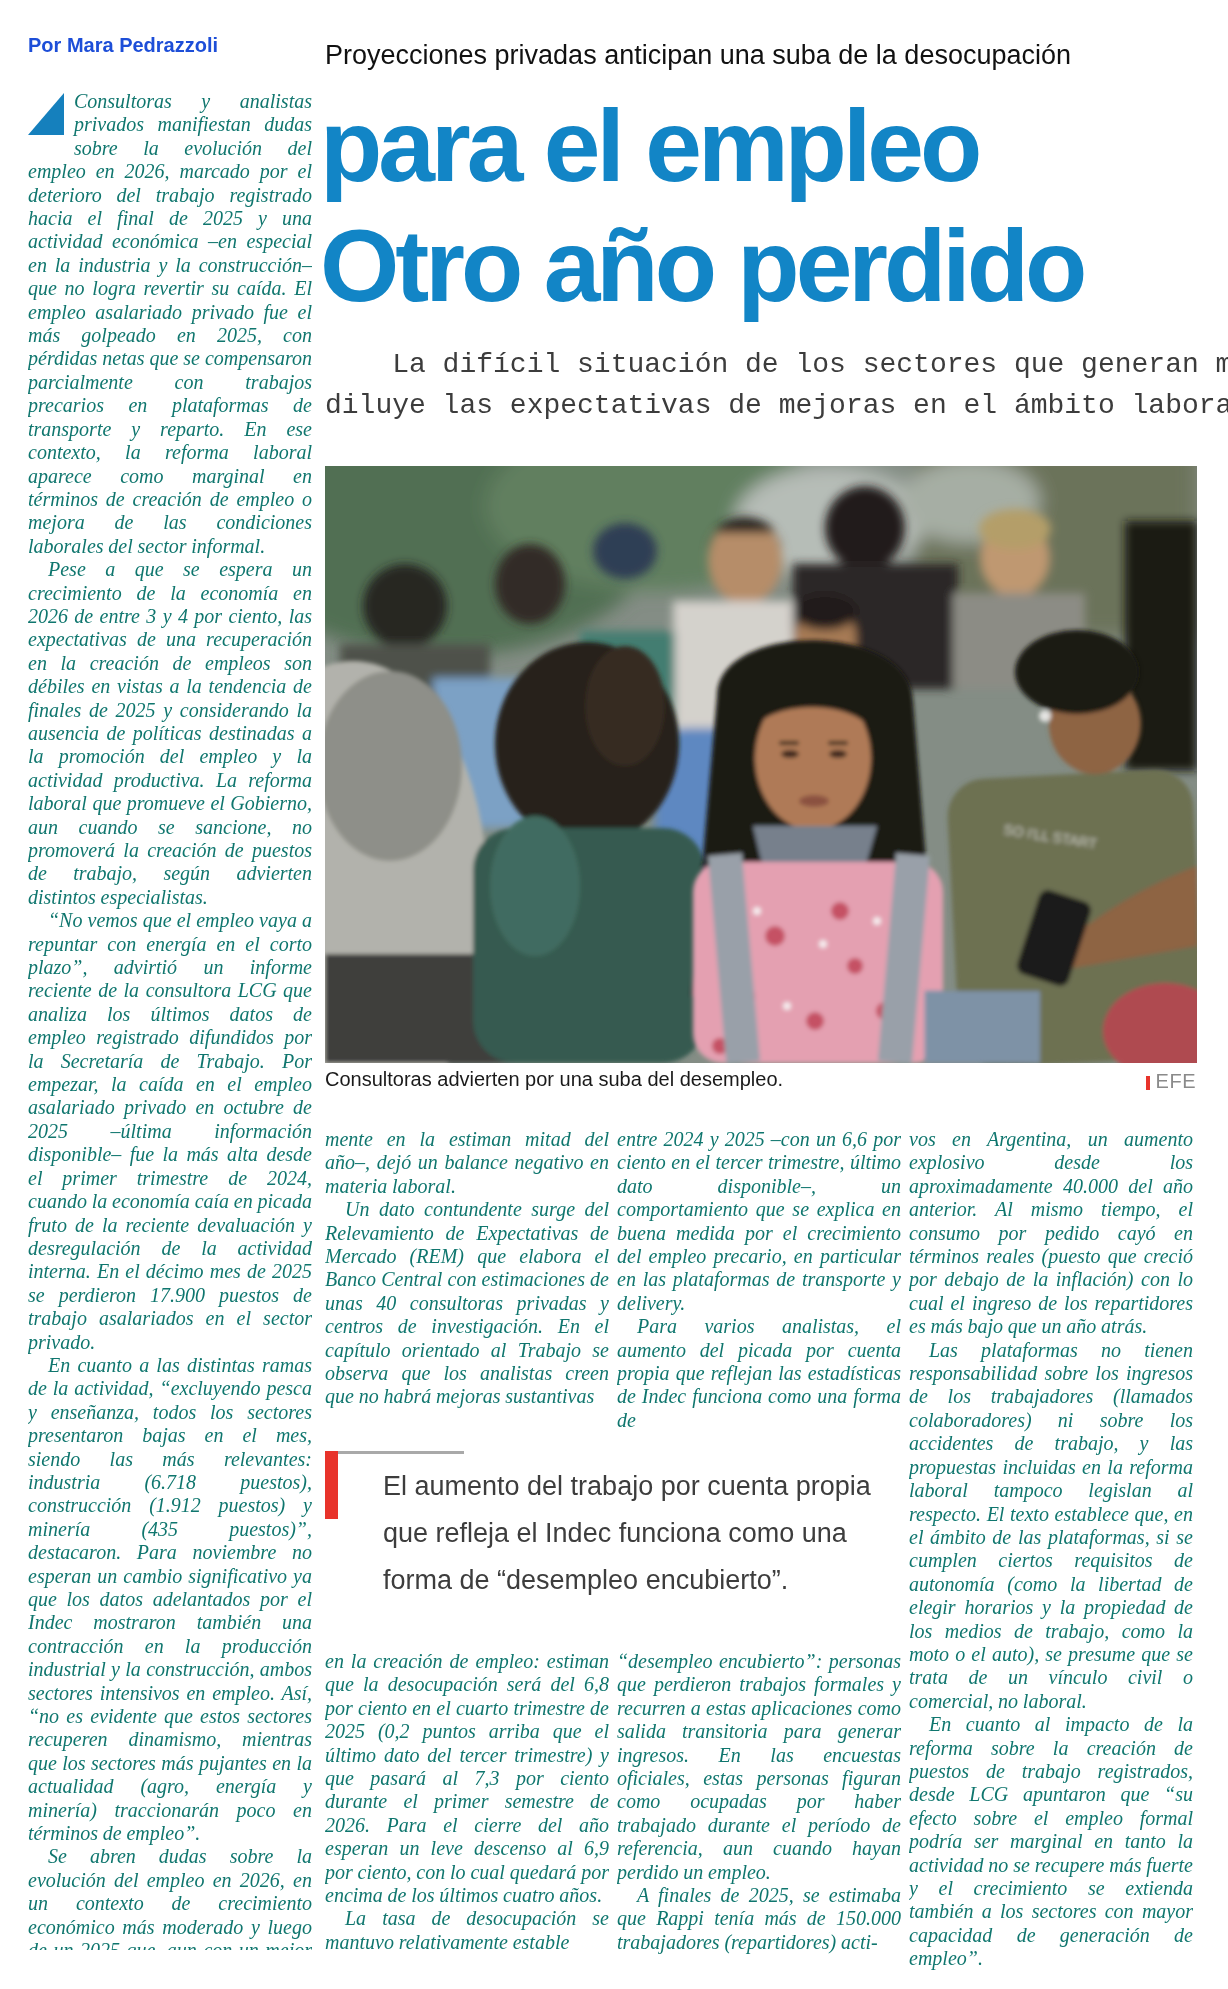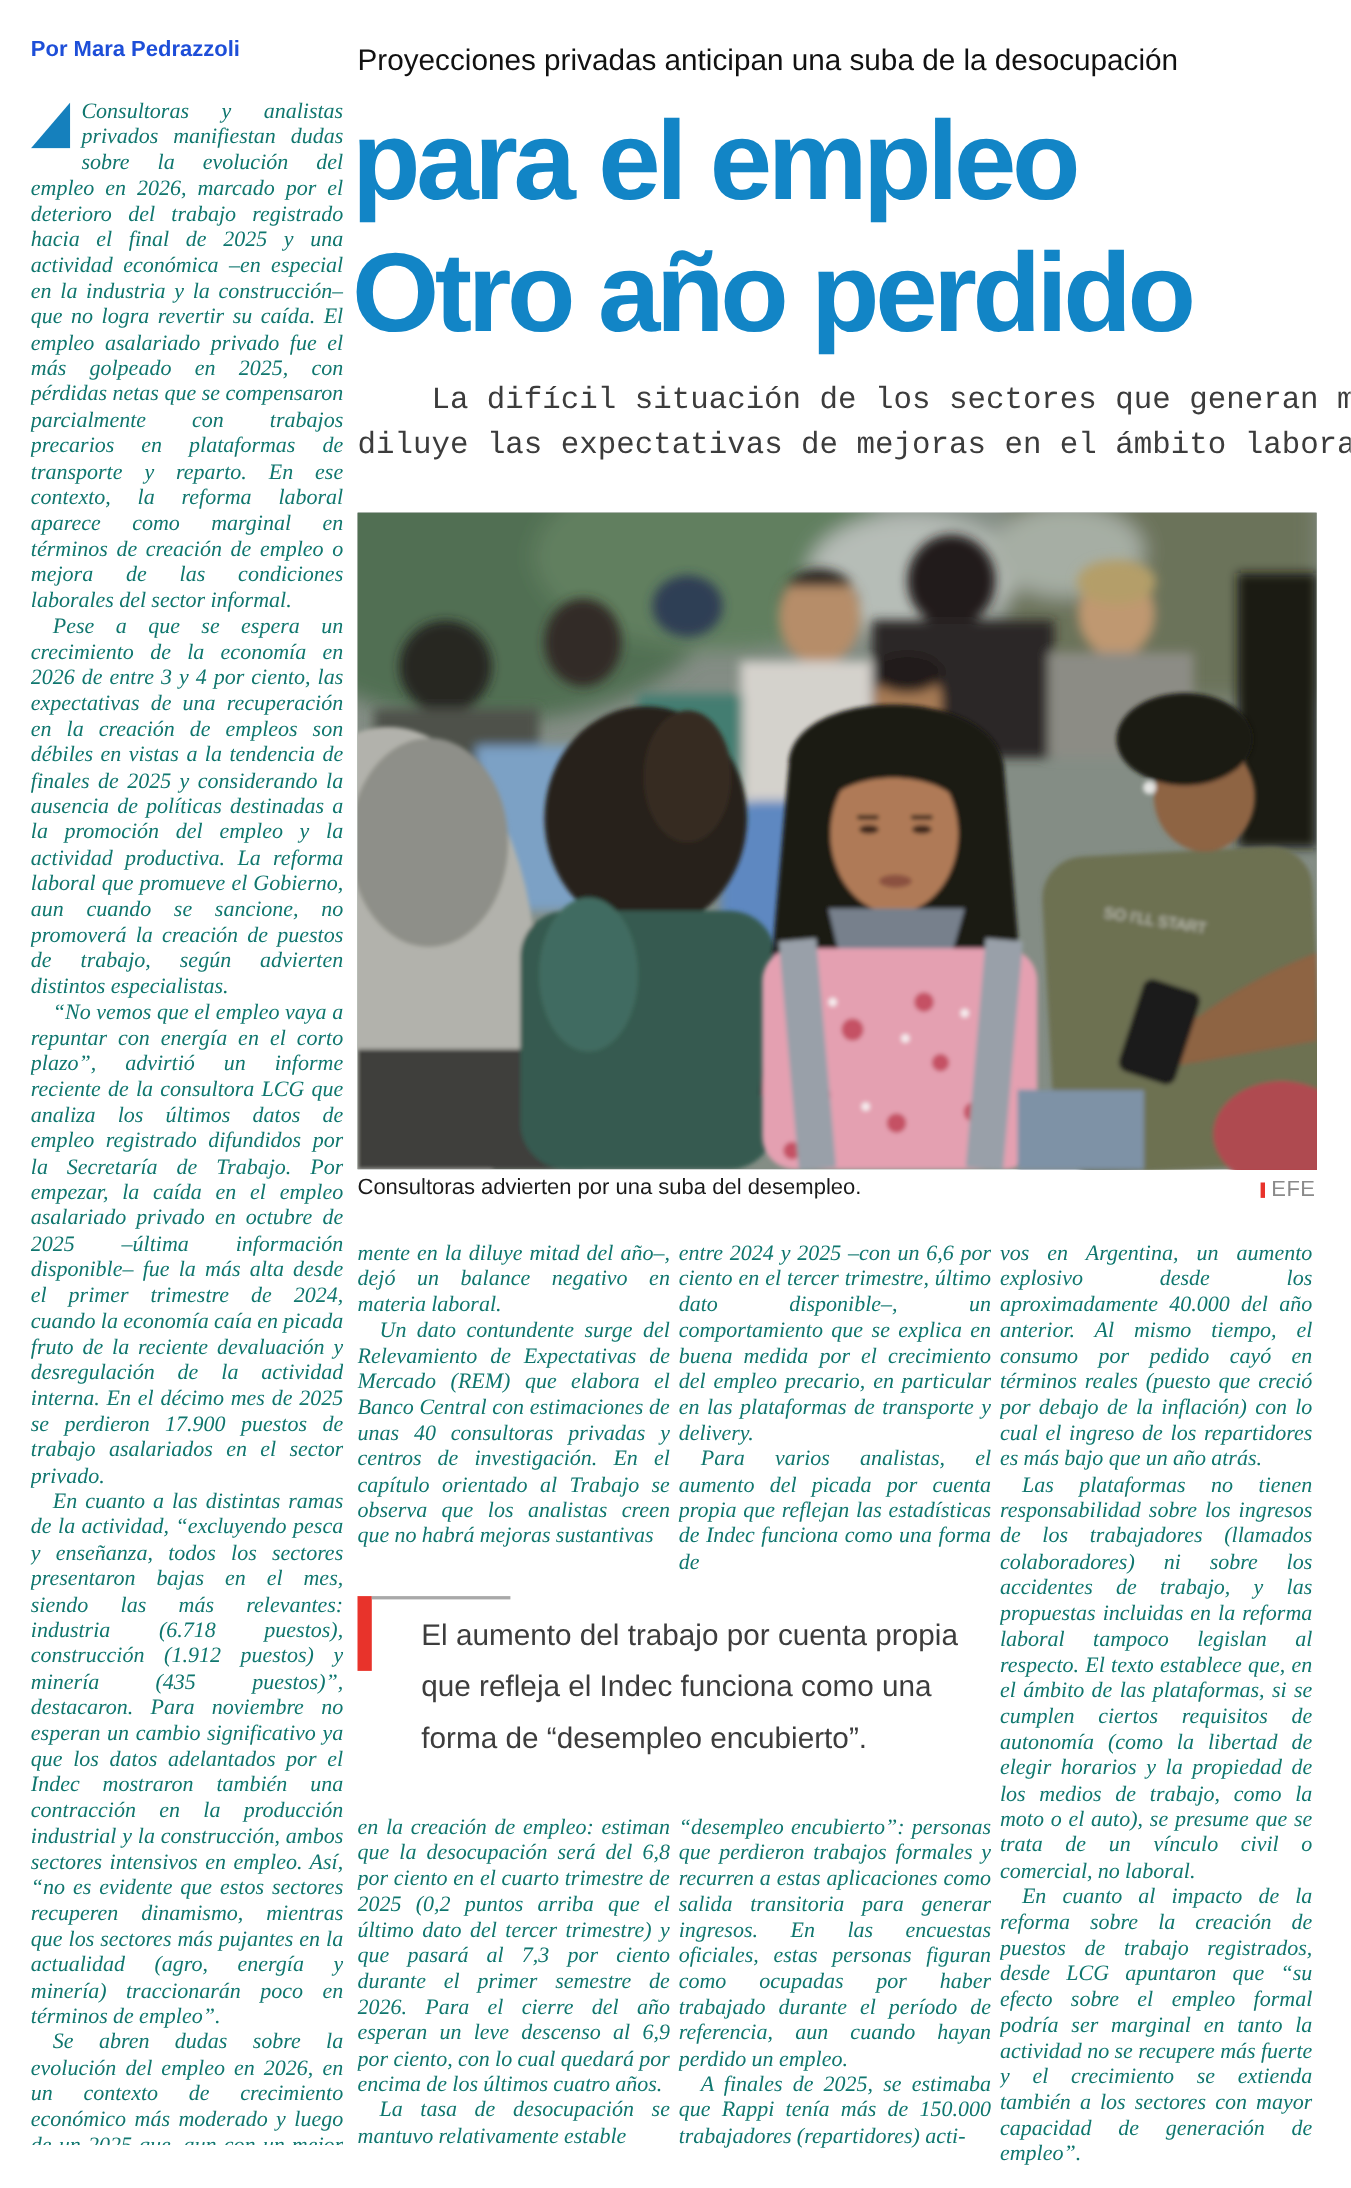--- a/index.html
+++ b/index.html
@@ -197,21 +197,21 @@
       <rect x="0" y="0" width="872" height="597" fill="#889086" opacity="0.05"></rect>
     </svg>
   </div>
 
   <div class="caption-row">
     <span>Consultoras advierten por una suba del desempleo.</span>
     <span class="caption-credit"><span class="credit-tick"></span><span>EFE</span></span>
   </div>
 
   <div class="bodycol" id="col2top">
-    <p>mente en la diluye mitad del año–, dejó un balance negativo en materia laboral.</p>
+    <p>mente en la estiman mitad del año–, dejó un balance negativo en materia laboral.</p>
     <p>Un dato contundente surge del Relevamiento de Expectativas de Mercado (REM) que elabora el Banco Central con estimaciones de unas 40 consultoras privadas y centros de investigación. En el capítulo orientado al Trabajo se observa que los analistas creen que no habrá mejoras sustantivas</p>
   </div>
   <div class="bodycol" id="col3top">
     <p>entre 2024 y 2025 –con un 6,6 por ciento en el tercer trimestre, último dato disponible–, un comportamiento que se explica en buena medida por el crecimiento del empleo precario, en particular en las plataformas de transporte y delivery.</p>
     <p>Para varios analistas, el aumento del picada por cuenta propia que reflejan las estadísticas de Indec funciona como una forma de</p>
   </div>
 
   <div class="pullquote">
     <div class="pq-bar"></div>
     <div class="pq-rule"></div>

